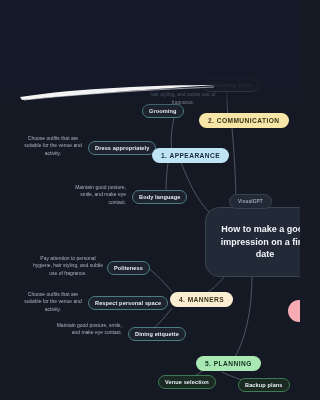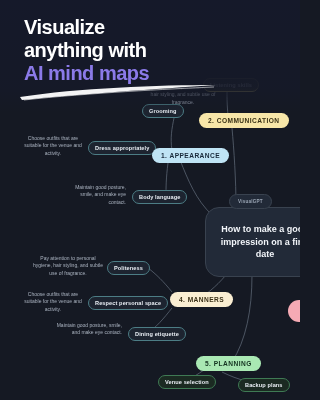--- a/index.html
+++ b/index.html
@@ -181,24 +181,19 @@
     <div class="node cat" style="left:196px;top:356px;height:15px;background:#a9e8b3;color:#143320;">5. PLANNING</div>
 
     <div class="node" style="left:158px;top:375px;height:14px;border-color:#3f7a54;background:#1b2a22;">Venue selection</div>
 
     <div class="node" style="left:238px;top:378px;height:14px;border-color:#3f7a54;background:#1b2a22;">Backup plans</div>
 
   </div>
 
   <div id="hero">
     <div id="hero-bg"></div>
-    <div id="hero-title">
-      <span>Visualize</span><br>
-      <span>anything with</span>
-      <span id="hero-accent">AI mind maps</span>
-    </div>
     <svg id="swoosh" width="200" height="18" viewBox="0 0 200 18" xmlns="http://www.w3.org/2000/svg">
       <path d="M2,13 C60,4 140,1 198,1 C140,5 60,10 4,16 Z" fill="#ffffff" opacity="0.95"></path>
       <path d="M6,16 C70,9 150,5 196,3" stroke="#ffffff" stroke-width="0.8" fill="none" opacity="0.7"></path>
     </svg>
   </div>
 
 </div>
 
 </body></html>

